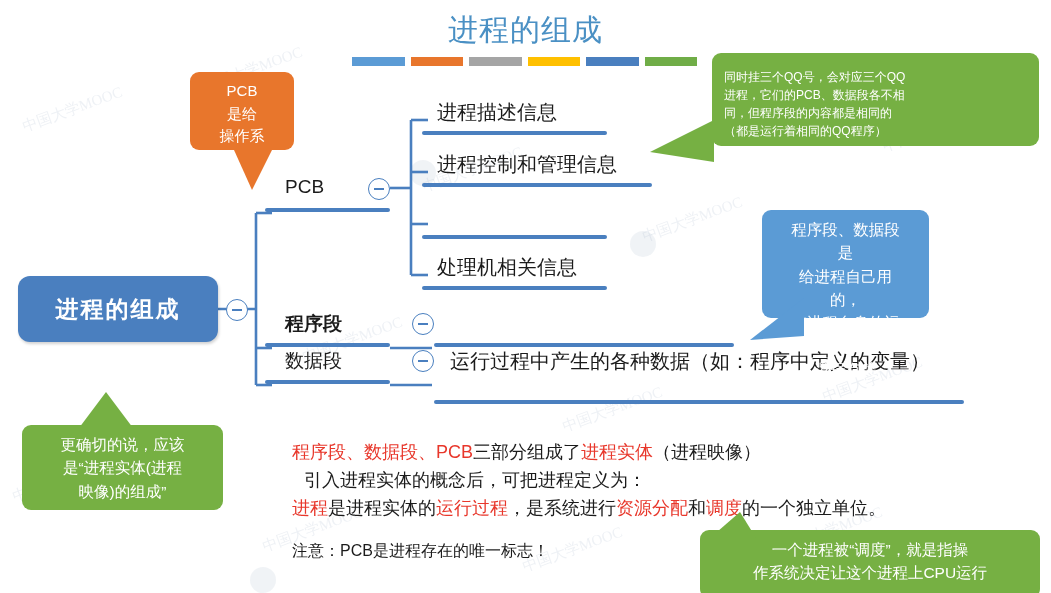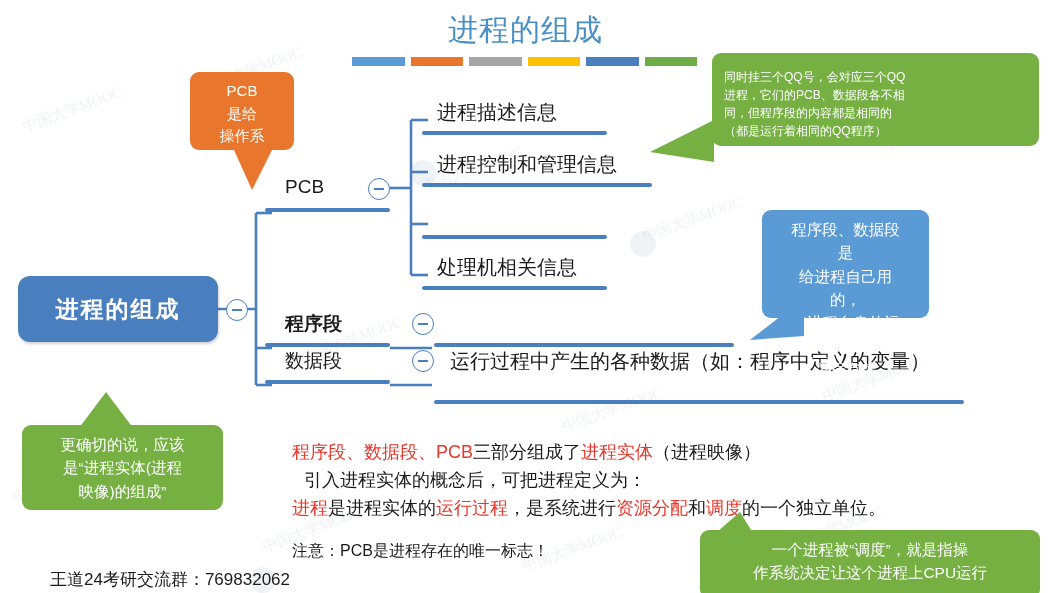--- a/index.html
+++ b/index.html
@@ -262,15 +262,14 @@
   </div>
 
   <div class="abs note" style="left:292px; top:541px;">注意：PCB是进程存在的唯一标志！</div>
 
   <div class="abs balloon green" style="left:700px; top:530px; width:340px; height:68px; white-space:pre-line; font-size:15.5px; text-align:center;">一个进程被“调度”，就是指操
 作系统决定让这个进程上CPU运行</div>
   <svg class="abs" style="left:700px; top:510px;" width="70" height="30">
     <polygon points="10,28 40,2 56,28" fill="#76b043"></polygon>
   </svg>
 
-  <div class="abs footer" style="left:50px; top:568px;">王道24考研交流群：769832062</div>
 
 </div>
 
 </body></html>

